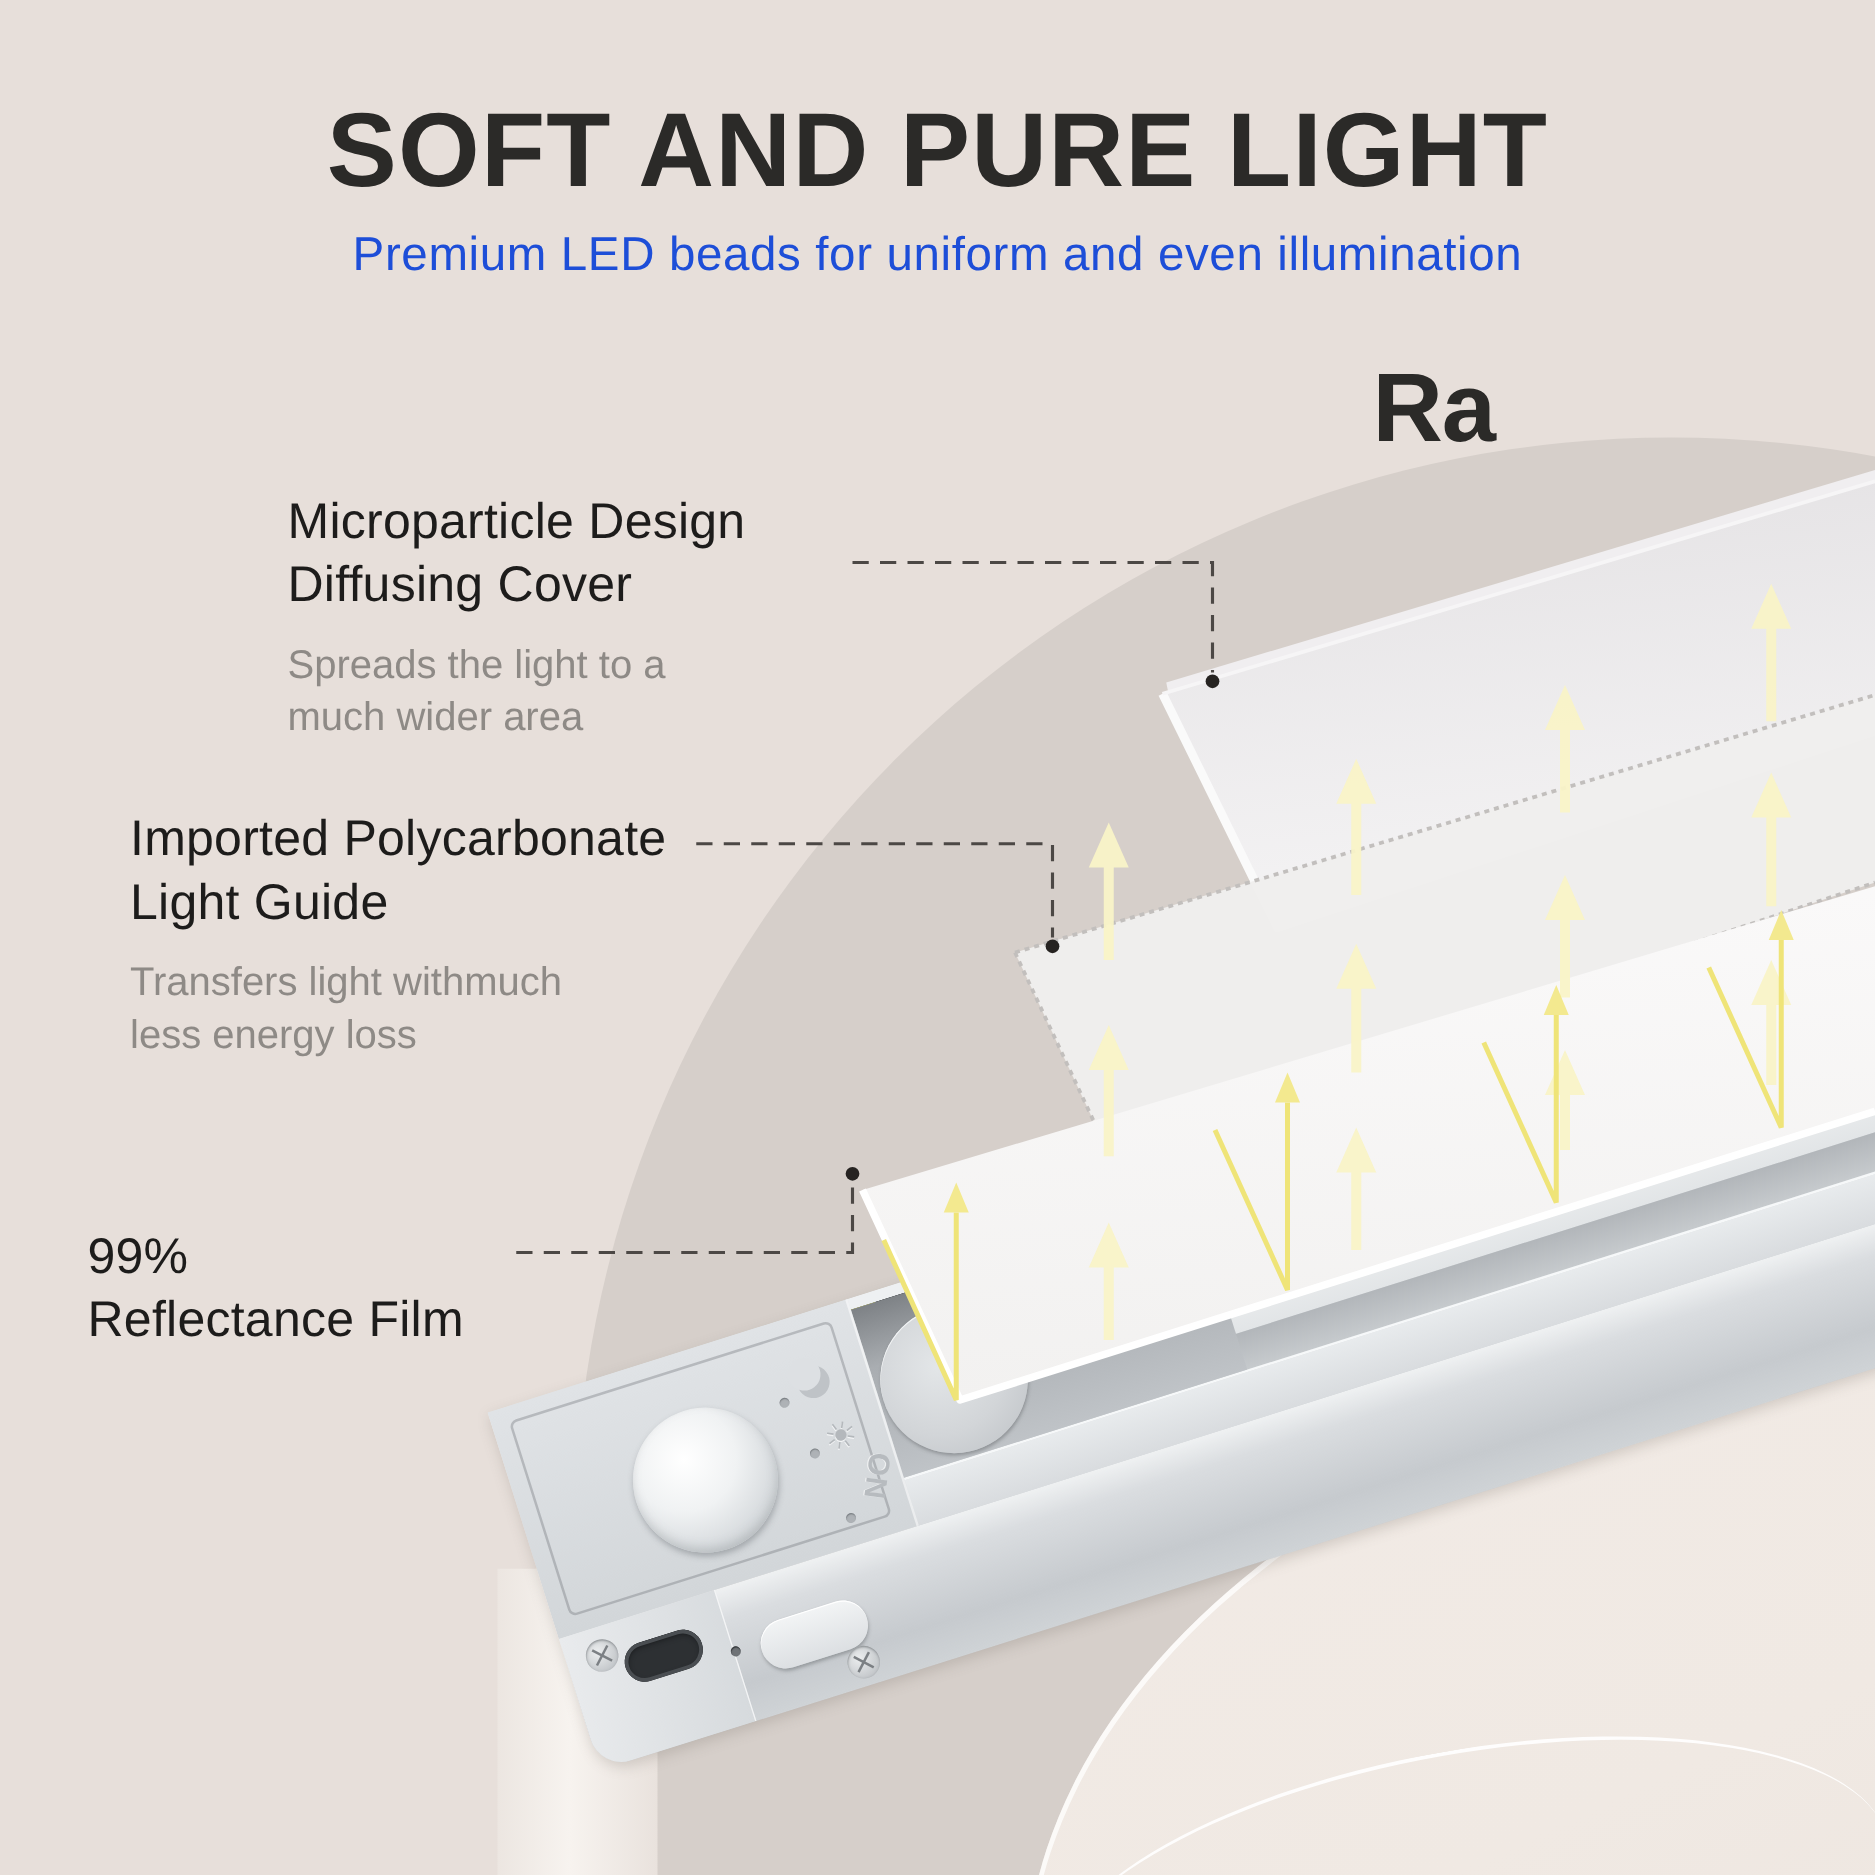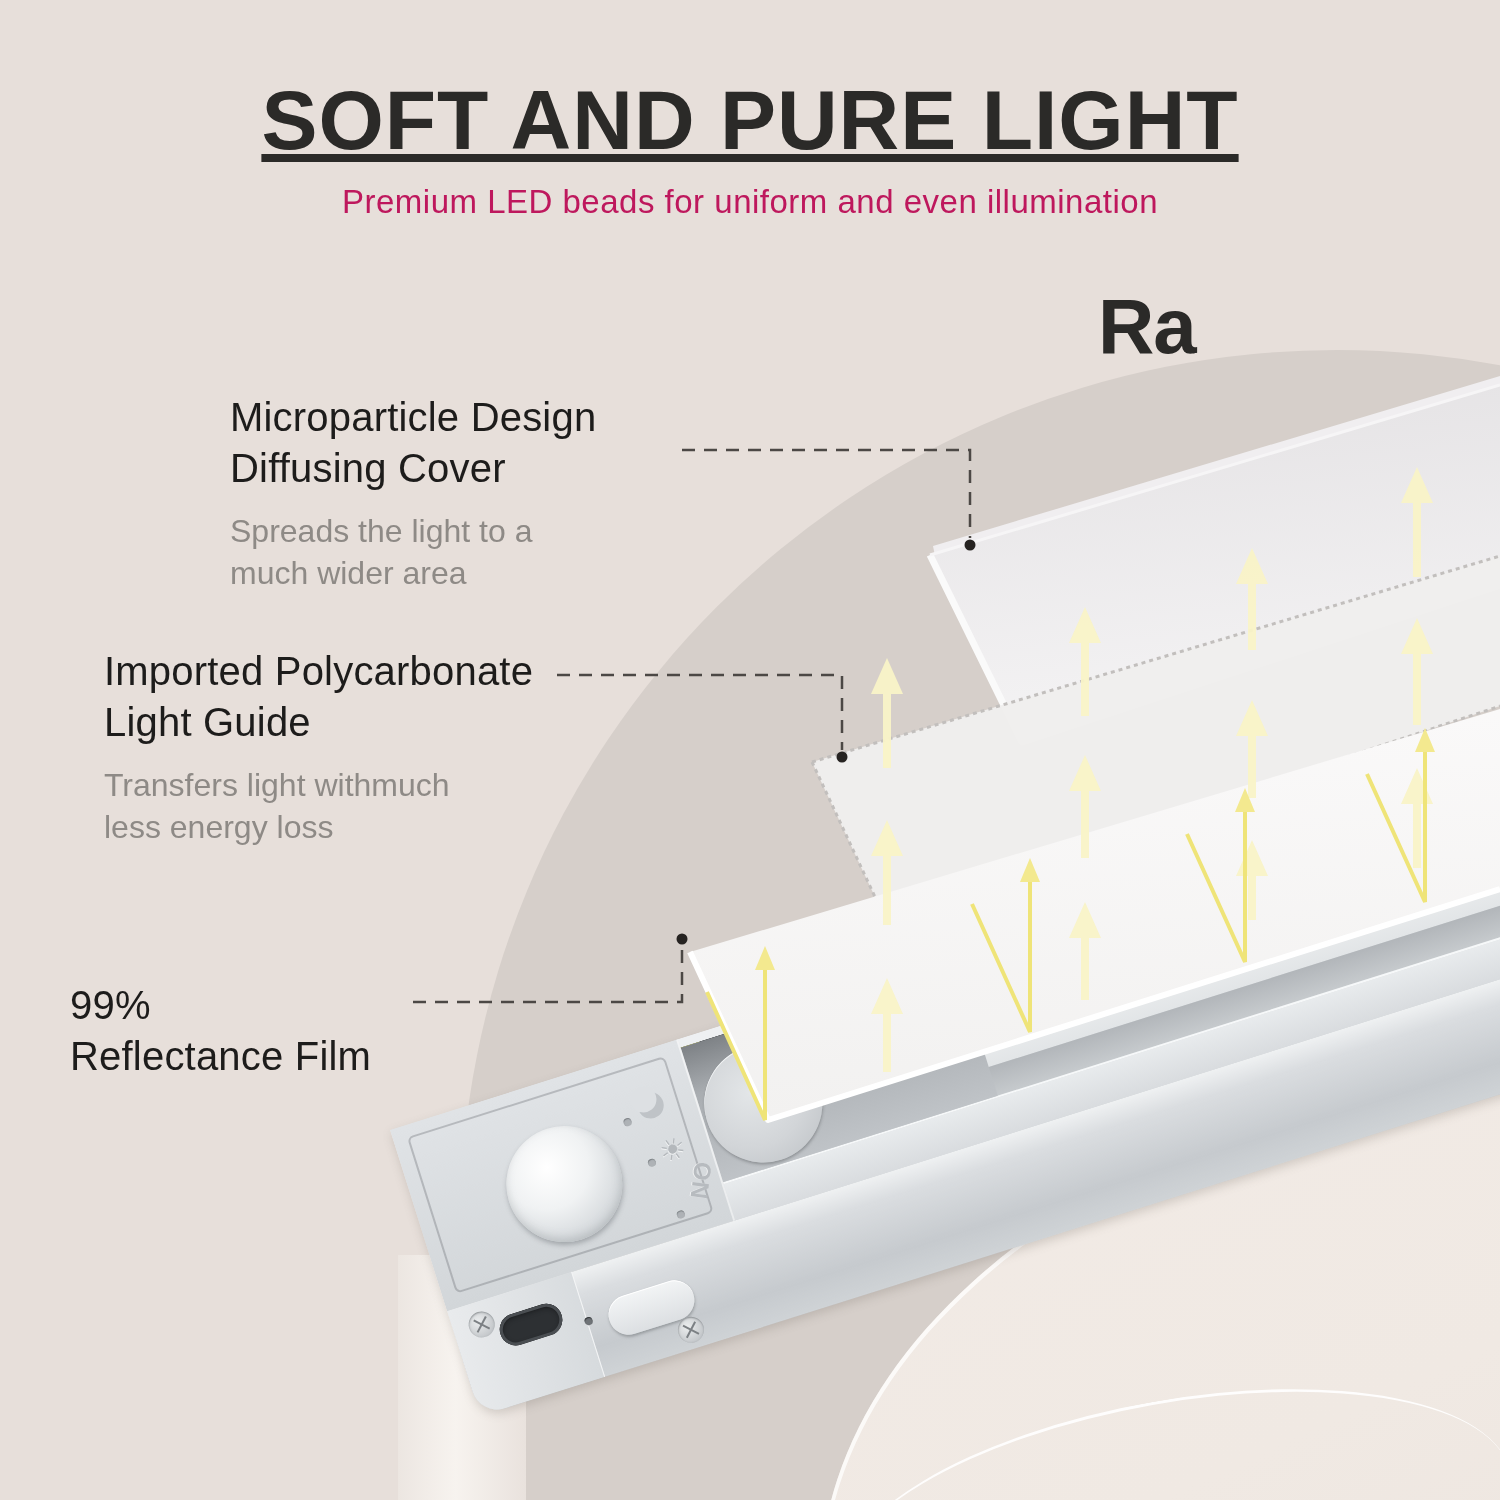--- a/index.html
+++ b/index.html
@@ -95,22 +95,22 @@
   .usb-port{position:absolute;left:44px;top:212px;width:64px;height:32px;border-radius:16px;
     background:#2d3033;box-shadow:inset 0 0 0 3px #4a4e52, inset 0 2px 6px #0c0d0e;}
   .pinhole{position:absolute;left:128px;top:238px;width:8px;height:8px;border-radius:50%;
     background:#6f7377;box-shadow:inset 0 1px 1px #303336;}
   .power-button{position:absolute;left:152px;top:228px;width:88px;height:40px;border-radius:20px;
     background:linear-gradient(180deg,#f2f4f5,#dcdfe2);
     box-shadow:0 2px 3px rgba(80,84,88,0.4), inset 0 1px 0 #ffffff;}
 
   
   .header{position:absolute;left:0;top:72px;width:100%;text-align:center;z-index:7;}
-  .main-title{font-size:84px;font-weight:bold;color:#2B2A28;letter-spacing:1px;margin:0;text-decoration:underline;}
-  .subtitle{font-size:33px;color:#be185d;margin-top:14px;letter-spacing:0.5px;}
+  .main-title{font-size:84px;font-weight:bold;color:#2B2A28;letter-spacing:1px;margin:0;}
+  .subtitle{font-size:38px;color:#1d4ed8;margin-top:14px;letter-spacing:0.5px;}
   .cri-badge{position:absolute;left:1098px;top:262px;z-index:7;display:flex;align-items:baseline;
     color:#2B2A28;margin-top:19px;}
   .cri-prefix{font-size:78px;font-weight:800;letter-spacing:-1px;}
   .cri-value{font-size:78px;font-weight:400;letter-spacing:-2px;}
   .callout{position:absolute;z-index:7;}
   .callout-title{font-size:40px;line-height:1.27;font-weight:500;color:#1D1C1B;
     white-space:pre-line;letter-spacing:0.2px;}
   .callout-desc{font-size:32px;line-height:1.33;color:#8E8A86;white-space:pre-line;margin-top:16px;}
   #callout-0{left:230px;top:392px;}
   #callout-1{left:104px;top:646px;}

